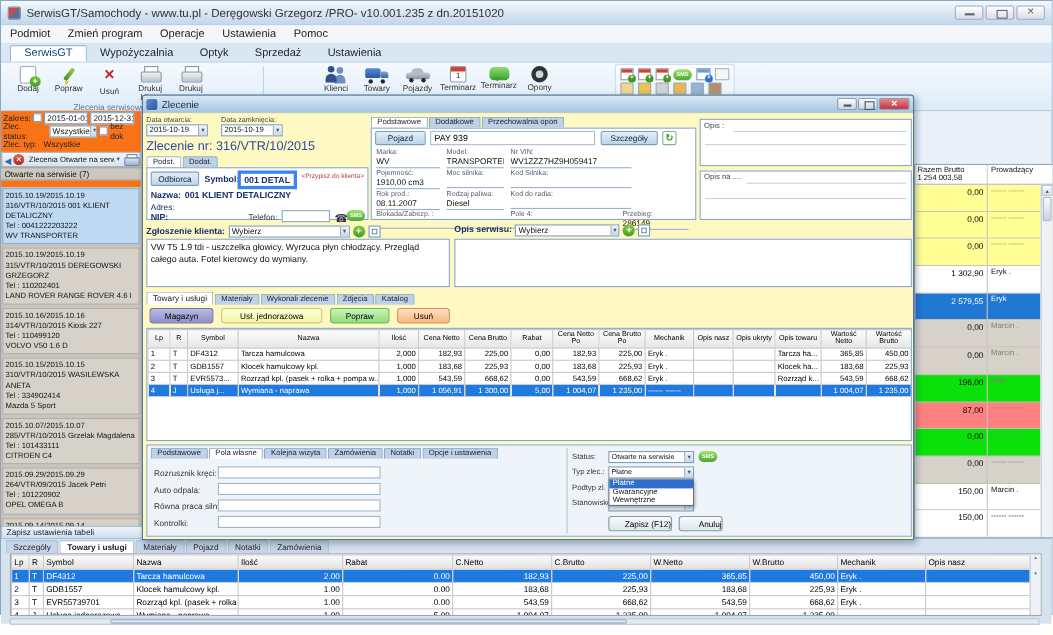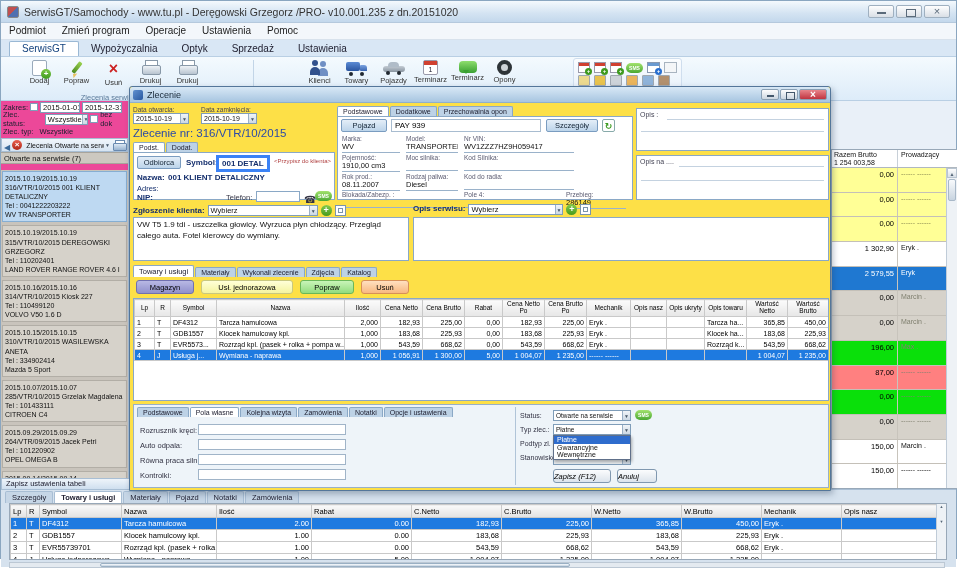--- a/index.html
+++ b/index.html
@@ -11,28 +11,28 @@
   #app { position:absolute; left:0; top:0; width:957px; height:559px; background:#e9f0f8; border:1px solid #8aa6c0; }
   .titlebar { position:absolute; left:0; top:0; right:0; height:22px; background:linear-gradient(#f4f9fd,#d3e3f2 60%,#c3d8ec); border-bottom:1px solid #b5c9dd; display:flex; align-items:center; padding:0 6px; gap:5px; }
   .titlebar .title { font-size:10.5px; color:#333; }
   .appico { width:12px; height:12px; background:linear-gradient(135deg,#c05050 0 50%,#5070b0 50%); border-radius:2px; border:1px solid #888; }
   .winbtns { margin-left:auto; display:flex; gap:2px; }
   .winbtn { width:26px; height:13px; background:linear-gradient(#fefefe,#d9dfe6); border:1px solid #9fb0c0; border-radius:2px; position:relative; }
   .wb-min::before { content:""; position:absolute; left:8px; bottom:3px; width:9px; height:2px; background:#5a6a7a; }
   .wb-max::before { content:""; position:absolute; left:9px; top:3px; width:8px; height:6px; border:1px solid #5a6a7a; }
   .wb-close::before { content:"×"; position:absolute; left:0; right:0; top:-1px; text-align:center; font-size:11px; color:#5a6a7a; }
 
-  .menubar { position:absolute; left:0; top:22px; right:0; height:17px; background:#f3f7fb; border-bottom:1px solid #d8e2ec; display:flex; align-items:flex-end; }
+  .menubar { position:absolute; left:0; top:22px; right:0; height:17px; background:#f3f7fb; border-bottom:1px solid #d8e2ec; display:flex; align-items:center; }
   .menu-item { font-size:10px; color:#222; padding:0 8px; line-height:17px; }
 
   .ribbontabs { position:absolute; left:0; top:39px; right:0; height:17px; background:#d9e7f5; border-bottom:1px solid #b9cfe4; display:flex; align-items:flex-end; padding-left:8px; }
   .rtab { font-size:10px; color:#223; padding:1px 12px 2px; }
   .rtab.active { background:#fff; border:1px solid #9ab8d4; border-bottom:none; border-radius:2px 2px 0 0; color:#13427e; }
 
-  .toolbar { position:absolute; left:0; top:56px; right:0; height:44px; background:linear-gradient(#f4fafe,#ddecf9); border-bottom:1px solid #b9cfe4; display:flex; align-items:flex-start; padding:1px 20px 0;gap:44px; }
+  .toolbar { position:absolute; left:0; top:56px; right:0; height:44px; background:linear-gradient(#f4fafe,#ddecf9); border-bottom:1px solid #b9cfe4; display:flex; align-items:flex-start; padding:1px 6px 0;gap:44px; }
   .tbgroup { display:flex; flex-direction:column; height:43px; }
   .tbrow { display:flex; align-items:flex-start; }
   .tbcap { font-size:7.5px; color:#5a7a9a; text-align:center; margin-top:auto; padding-bottom:1px; }
   .tbtn { width:37px; display:flex; flex-direction:column; align-items:center; gap:1px; padding-top:2px; }
   .tbtn .lbl { font-size:7.5px; color:#333; text-align:center; line-height:1.05; }
   .tbsep { width:1px; background:#c2d5e7; margin:2px 3px; align-self:stretch; }
   .smallicons { display:flex; flex-direction:column; gap:2px; margin-left:6px; padding:3px 4px; border:1px solid #cfdeee; border-radius:3px; background:linear-gradient(#fbfdff,#e8f1fa); }
   .sirow { display:flex; gap:4px; align-items:center; }
 
   
@@ -81,21 +81,21 @@
   .i-phone::before { content:"☎"; font-size:10px; color:#334; }
   .i-refresh { width:13px; height:13px; border:1px solid #8aa; background:#fff; border-radius:2px; }
   .i-refresh::before { content:"↻"; display:block; text-align:center; font:bold 9px/12px "DejaVu Sans",sans-serif; color:#3a9a1e; }
   .i-printer-sm { width:12px; height:10px; position:relative; }
   .i-printer-sm::before { content:""; position:absolute; left:2px; top:0; width:8px; height:3px; background:#fff; border:1px solid #6a8ab0; }
   .i-printer-sm::after { content:""; position:absolute; left:0; top:3px; width:12px; height:6px; background:linear-gradient(#dce8f4,#9ab4d0); border:1px solid #6a8ab0; border-radius:1px; }
   .arrow-down::before { content:"▼"; font-size:5px; color:#456; }
   .cb { width:8px; height:8px; background:#fff; border:1px solid #7f9db9; display:inline-block; }
 
   
-  #sidebar { position:absolute; left:0; top:100px; width:128px; bottom:78px; background:#ec4899; border-right:1px solid #aac0d6; }
+  #sidebar { position:absolute; left:0; top:100px; width:128px; bottom:78px; background:#f97316; border-right:1px solid #aac0d6; }
   .f-row { display:flex; align-items:center; gap:2px; padding:1px 2px; font-size:7.5px; color:#223; height:12px; }
   .combo { background:#fff; border:1px solid #7f9db9; display:flex; align-items:center; height:11px; font-size:7.5px; padding-left:2px; color:#111; overflow:hidden; white-space:nowrap; }
   .combo .arrow-down { margin-left:auto; padding:0 1px; background:linear-gradient(#f0f4f8,#ccd8e4); border-left:1px solid #9ab0c6; align-self:stretch; display:flex; align-items:center; }
   .navbar { display:flex; align-items:center; gap:2px; height:14px; margin-top:1px; background:linear-gradient(#f0f6fb,#d6e4f2); border:1px solid #a8bed4; padding:0 2px; }
   .list-header { height:12px; line-height:12px; font-size:7.5px; padding-left:3px; background:#ccc8c0; border-top:1px solid #a8a49c; border-bottom:1px solid #a8a49c; color:#111; }
   #side-list { position:absolute; left:0; right:0; top:69px; bottom:0; background:#c9c4bc; overflow:hidden; padding:1px; }
   .side-item { background:#d6d2ca; border:1px solid #b2aea6; margin-bottom:3px; padding:2px 2px; font-size:7px; line-height:1.3; color:#111; }
   .side-item.sel { background:#bed9f2; border-color:#86aed2; }
 
   .save-table-bar { position:absolute; left:0; top:477px; width:129px; height:12px; background:linear-gradient(#eef4fa,#cfdfef); border:1px solid #a8bed4; font-size:7.5px; line-height:10px; padding-left:4px; color:#223; z-index:1; }
@@ -129,21 +129,21 @@
   th, td { border:1px solid #c9c9c9; overflow:hidden; white-space:nowrap; padding:0 2px; font-weight:normal; }
   .btable th { font-size:7.5px; height:13px; background:linear-gradient(#fafafa,#e2e2e2); text-align:left; }
   .btable td { font-size:7.5px; height:12px; }
   tr.sel td { background:#1e7ae0; color:#fff; }
   td.num { text-align:right; }
   .mini-vscroll { position:absolute; right:0; top:0; bottom:0; width:10px; background:#eef2f6; border-left:1px solid #c0ccd8; font-size:4px; text-align:center; color:#567; }
   .hscroll { position:absolute; left:8px; right:11px; top:72px; height:6px; background:#e4eaf0; border:1px solid #bcc8d4; }
   .hthumb { position:absolute; left:90px; width:470px; top:0; bottom:0; background:linear-gradient(#fafcfe,#c4d2e0); border:1px solid #9ab0c4; border-radius:2px; }
 
   
-  #dialog { position:absolute; left:128px; top:85px; width:702px; height:405px; z-index:10; border:1px solid #54769a; border-radius:3px 3px 0 0; box-shadow:2px 3px 6px rgba(40,60,90,.35); background:#fde047; }
+  #dialog { position:absolute; left:128px; top:85px; width:702px; height:405px; z-index:10; border:1px solid #54769a; border-radius:3px 3px 0 0; box-shadow:2px 3px 6px rgba(40,60,90,.35); background:#fef9c3; }
   .dtitle { height:16px; background:linear-gradient(#d8e8f6,#a7c5e0); border-bottom:1px solid #8fb0cc; display:flex; align-items:center; gap:4px; padding:0 3px; border-radius:3px 3px 0 0; }
   .dtitle .t { font-size:9px; color:#1a2a3a; }
   .dico { width:10px; height:10px; background:linear-gradient(135deg,#6090d0,#2858a0); border-radius:2px; }
   .dbtns { margin-left:auto; display:flex; gap:1px; }
   .dbtn { width:18px; height:11px; background:linear-gradient(#fdfdfd,#ccd6e0); border:1px solid #8aa0b4; border-radius:2px; position:relative; }
   .dbtn.close { width:28px; background:linear-gradient(#e8848a,#c03440); }
   .dbtn.min::before { content:""; position:absolute; left:5px; bottom:2px; width:7px; height:2px; background:#44586c; }
   .dbtn.max::before { content:""; position:absolute; left:5px; top:2px; width:7px; height:6px; border:1px solid #44586c; }
   .dbtn.close::before { content:"×"; position:absolute; inset:-2px 0 0 0; color:#fff; font:bold 10px/13px "Liberation Sans",sans-serif; text-align:center; }
   .dbody { position:absolute; left:0; right:0; top:16px; bottom:0; }
@@ -156,21 +156,21 @@
   .dtab { font-size:7px; padding:1px 5px; border:1px solid #8aa8c6; border-bottom:none; background:#bdd2e6; border-radius:2px 2px 0 0; margin-right:1px; color:#223; white-space:nowrap; }
   .dtab.active { background:#fff; }
   .btn-soft { background:linear-gradient(#e4eef8,#bcd4ea); border:1px solid #7a9cc0; border-radius:2px; font-size:7.5px; text-align:center; color:#123; }
   .cbtn { border-radius:3px; font-size:7.5px; text-align:center; height:14px; line-height:13px; border:1px solid; }
   .b-mag { background:linear-gradient(#b8b8e4,#9090cc); border-color:#7070b0; }
   .b-usl { background:linear-gradient(#ffffd8,#f4f4a0); border-color:#c8c880; }
   .b-pop { background:linear-gradient(#c8f4b8,#92dc7e); border-color:#6ab858; }
   .b-usu { background:linear-gradient(#ffe0c0,#f8b880); border-color:#d89058; }
   .itable th { font-size:6.5px; height:17px; background:linear-gradient(#fbfbfb,#e6e6e6); text-align:center; white-space:normal; line-height:1.05; padding:0 1px; }
   .itable td { font-size:7px; height:11px; }
-  .stdbtn { background:linear-gradient(#fbfcfd,#dce4ec); border:1px solid #8098b0; border-radius:3px; font-size:7.5px; text-align:left;font-style:italic; }
+  .stdbtn { background:linear-gradient(#fbfcfd,#dce4ec); border:1px solid #8098b0; border-radius:3px; font-size:7.5px; text-align:right; }
   .ddlist { background:#fff; border:1px solid #60708a; box-shadow:1px 2px 3px rgba(0,0,0,.3); z-index:30; }
   .dd-item { font-size:7px; height:7.5px; line-height:7.5px; padding-left:3px; color:#111; }
   .dd-item.sel { background:#2e6ccd; color:#fff; }
   .gbox { border:1px solid #98b0c8; background:#eef4f9; }
 </style>
 </head>
 <body>
 
 <div id="app">
 

